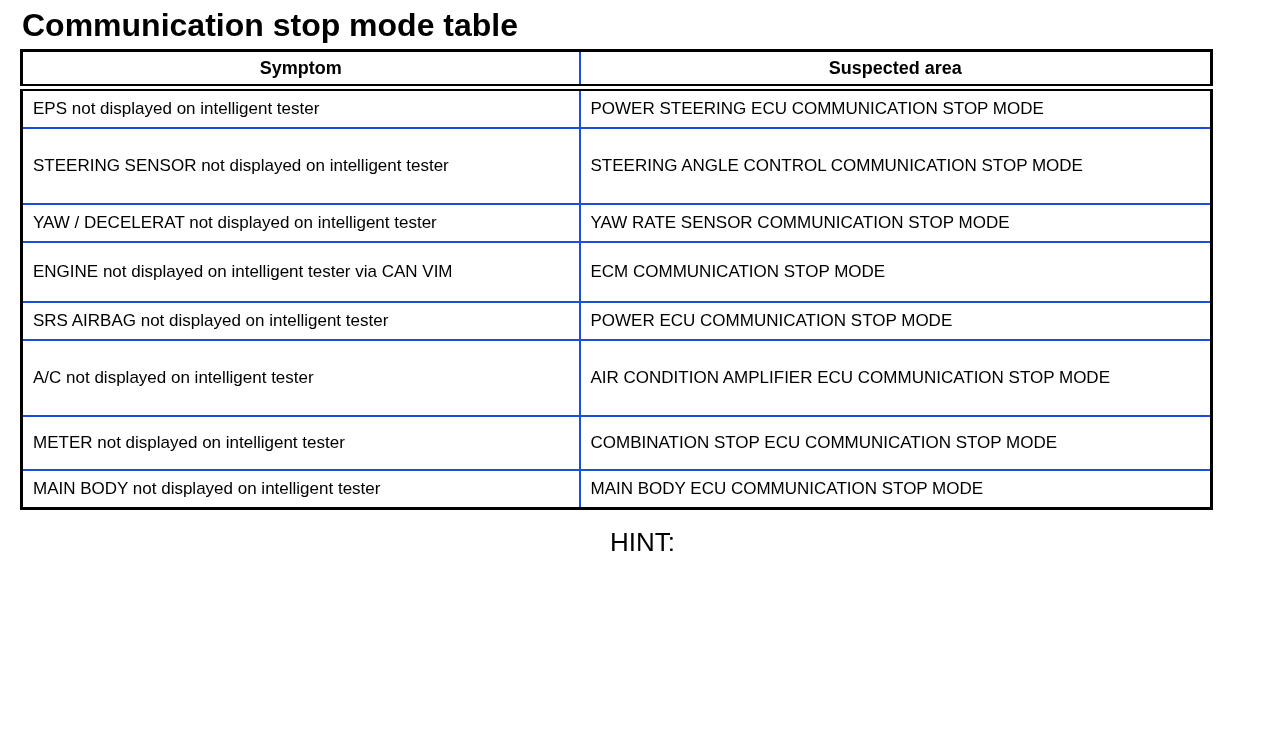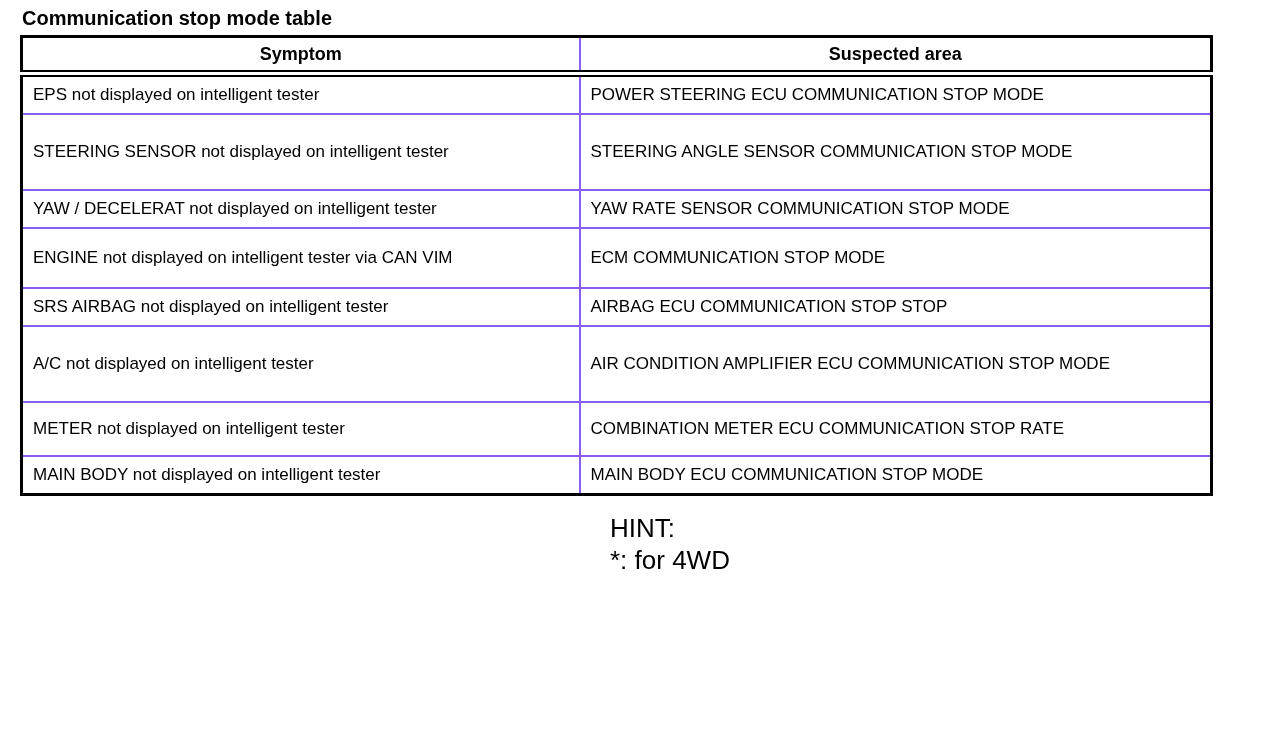--- a/index.html
+++ b/index.html
@@ -14,34 +14,34 @@
     overflow: hidden;
   }
   .page {
     width: 1280px;
     height: 736px;
     background: #ffffff;
     position: relative;
   }
   .doc-title {
     margin: 6px 0 5px 22px;
-    font-size: 20px;
+    font-size: 32px;
     font-weight: bold;
     letter-spacing: 0px;
     line-height: 1.2;
   }
   table.stop-mode-table {
     border-collapse: collapse;
     margin-left: 20px;
     width: 1190px;
     table-layout: fixed;
   }
   table.stop-mode-table td,
   table.stop-mode-table th {
-    border: 2px solid #8b5cf6;
+    border: 2px solid #1d4ed8;
     padding: 4px 10px;
     font-size: 17px;
     line-height: 28px;
     vertical-align: middle;
     text-align: left;
     word-wrap: break-word;
   }
   table.stop-mode-table {
     border: 3px solid #000000;
   }
@@ -88,47 +88,46 @@
         <th>Suspected area</th>
       </tr>
     </thead>
     <tbody>
       <tr class="h-short">
         <td>EPS not displayed on intelligent tester</td>
         <td>POWER STEERING ECU COMMUNICATION STOP MODE</td>
       </tr>
       <tr class="h-tall2b">
         <td>STEERING SENSOR not displayed on intelligent tester</td>
-        <td>STEERING ANGLE SENSOR COMMUNICATION STOP MODE</td>
+        <td>STEERING ANGLE CONTROL COMMUNICATION STOP MODE</td>
       </tr>
       <tr class="h-short">
         <td>YAW / DECELERAT not displayed on intelligent tester</td>
         <td>YAW RATE SENSOR COMMUNICATION STOP MODE</td>
       </tr>
       <tr class="h-extra">
         <td class="vtop">ENGINE not displayed on intelligent tester via CAN VIM</td>
         <td class="vtop">ECM COMMUNICATION STOP MODE</td>
       </tr>
       <tr class="h-short2">
         <td>SRS AIRBAG not displayed on intelligent tester</td>
-        <td>AIRBAG ECU COMMUNICATION STOP STOP</td>
+        <td>POWER ECU COMMUNICATION STOP MODE</td>
       </tr>
       <tr class="h-tall2b">
         <td>A/C not displayed on intelligent tester</td>
         <td>AIR CONDITION AMPLIFIER ECU COMMUNICATION STOP MODE</td>
       </tr>
       <tr class="h-tall2c">
         <td>METER not displayed on intelligent tester</td>
-        <td>COMBINATION METER ECU COMMUNICATION STOP RATE</td>
+        <td>COMBINATION STOP ECU COMMUNICATION STOP MODE</td>
       </tr>
       <tr class="h-short3">
         <td>MAIN BODY not displayed on intelligent tester</td>
         <td>MAIN BODY ECU COMMUNICATION STOP MODE</td>
       </tr>
     </tbody>
   </table>
 
   <div class="hint-block">
     <div>HINT:</div>
-    <div>*: for 4WD</div>
   </div>
 
 </div>
 
 </body></html>

